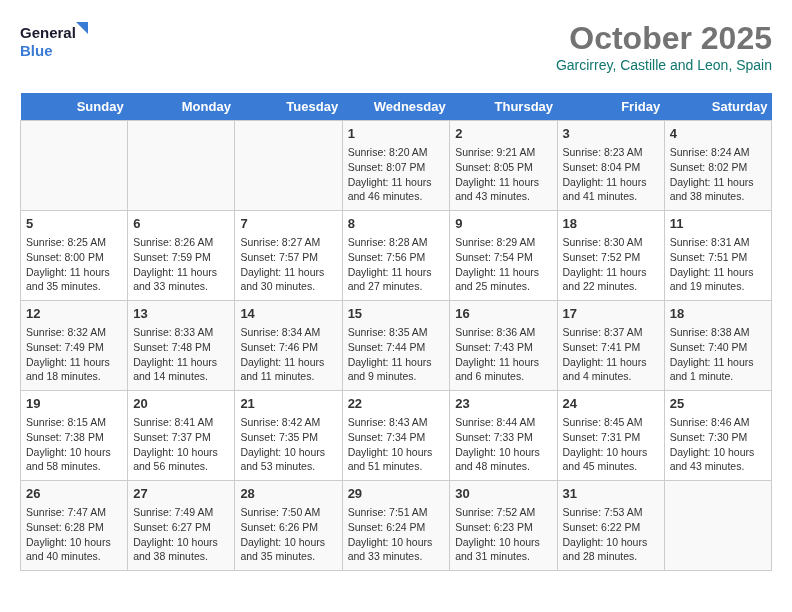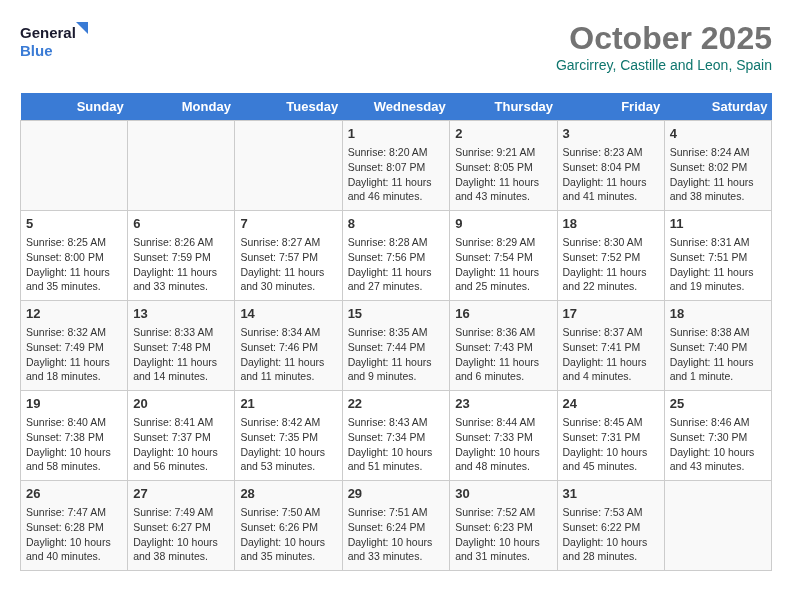--- a/index.html
+++ b/index.html
@@ -233,21 +233,21 @@
           <span class="day-num">18</span>
           <div>Sunrise: 8:38 AM</div>
           <div>Sunset: 7:40 PM</div>
           <div>Daylight: 11 hours</div>
           <div>and 1 minute.</div>
         </td>
       </tr>
       <tr>
         <td>
           <span class="day-num">19</span>
-          <div>Sunrise: 8:40 AM</div>
+          <div>Sunrise: 8:15 AM</div>
           <div>Sunset: 7:38 PM</div>
           <div>Daylight: 10 hours</div>
           <div>and 58 minutes.</div>
         </td>
         <td>
           <span class="day-num">20</span>
           <div>Sunrise: 8:41 AM</div>
           <div>Sunset: 7:37 PM</div>
           <div>Daylight: 10 hours</div>
           <div>and 56 minutes.</div>

